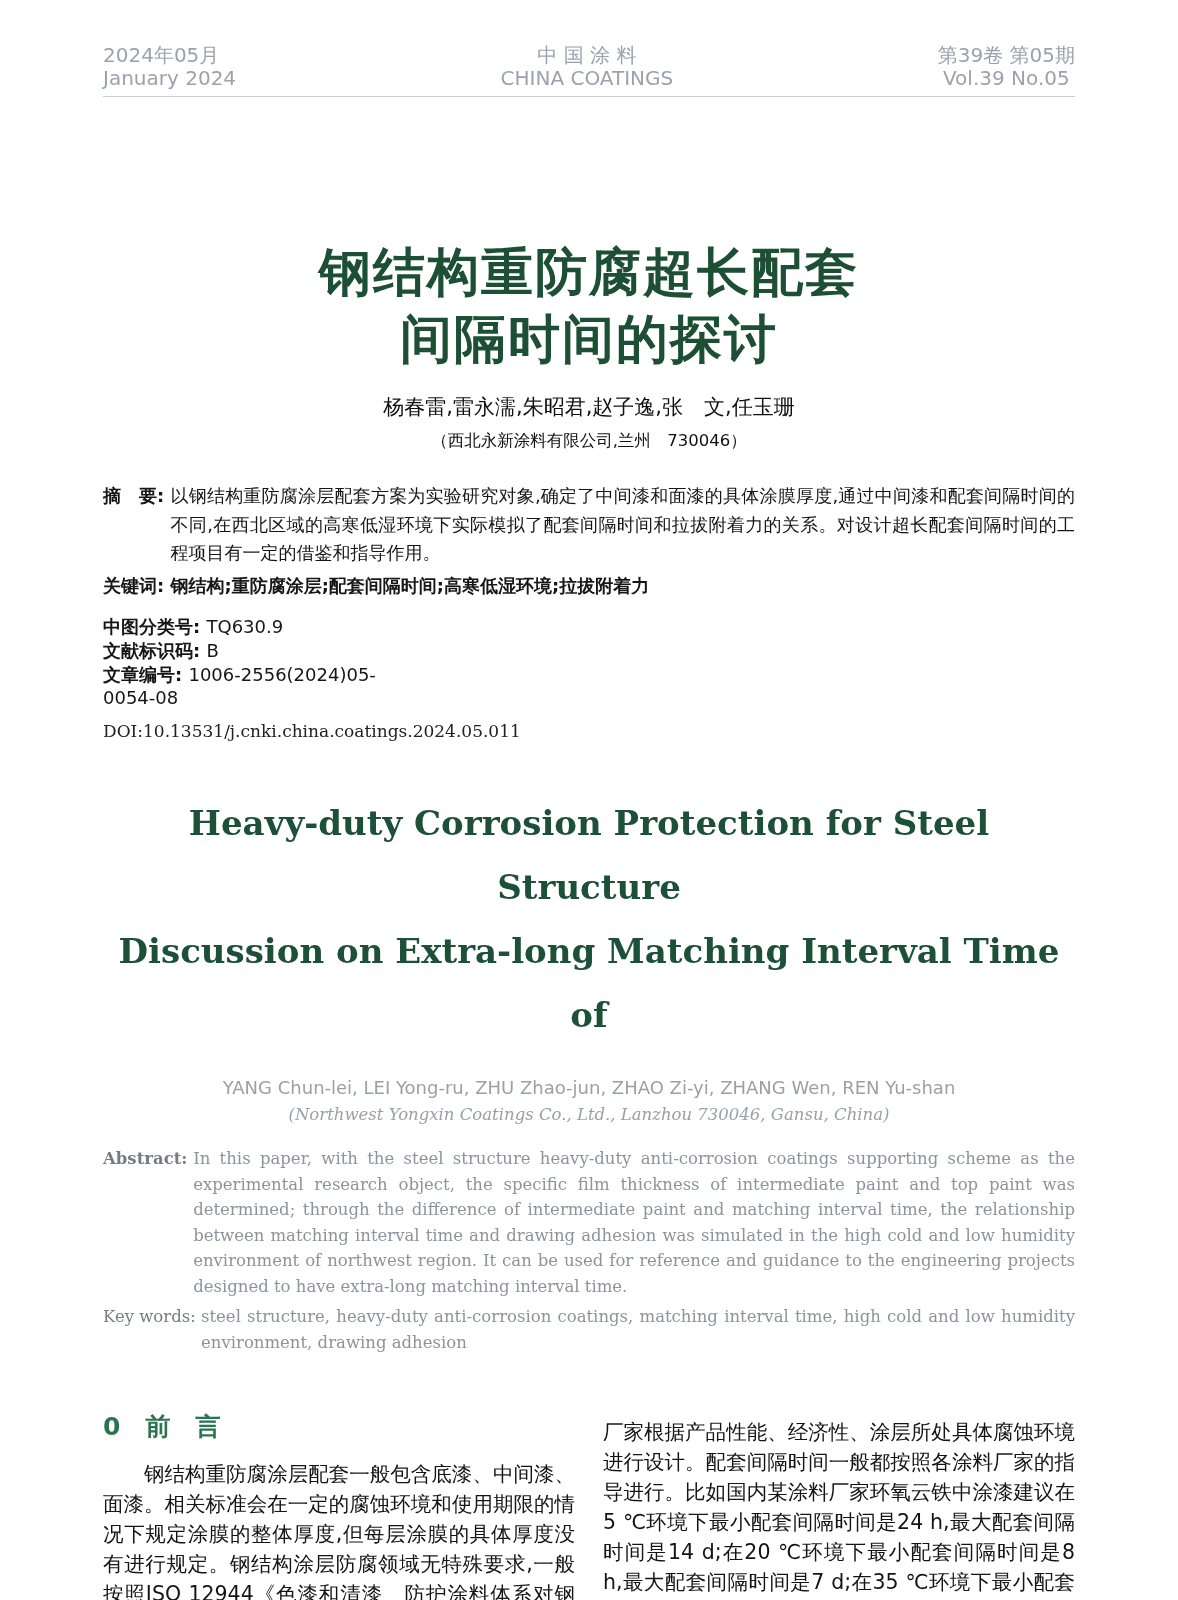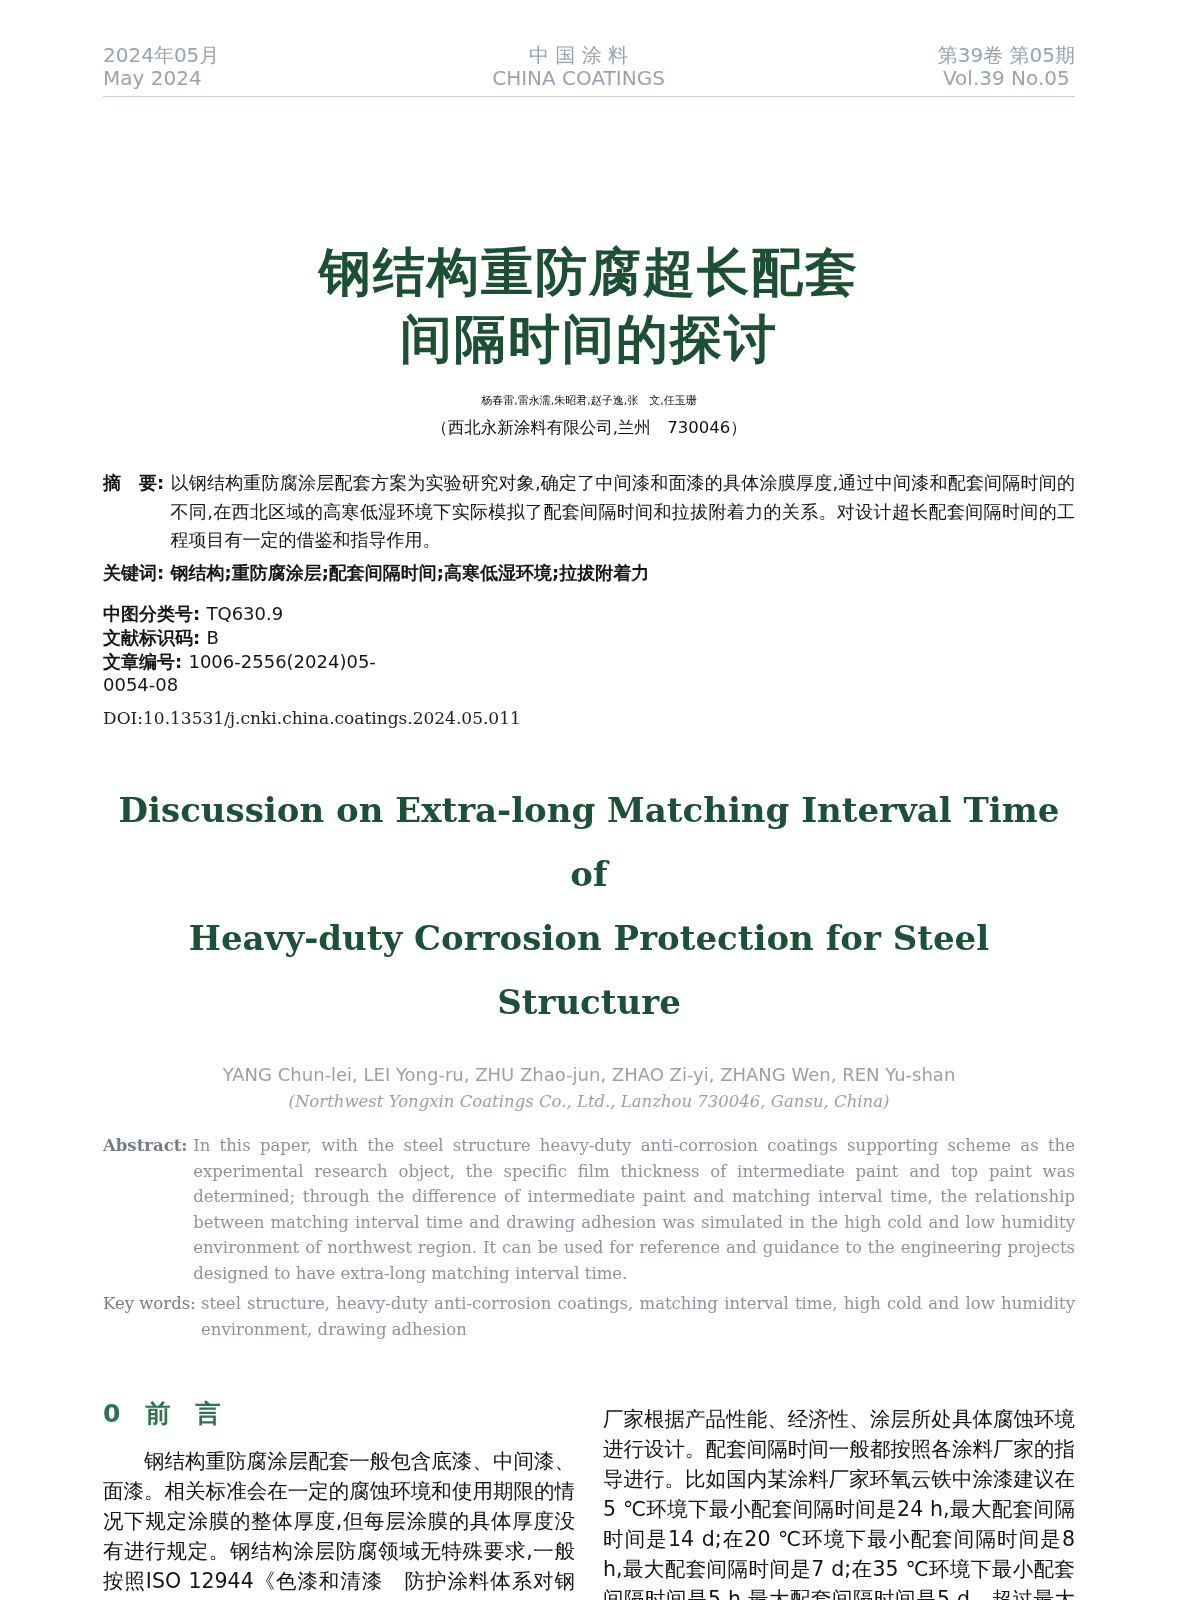--- a/index.html
+++ b/index.html
@@ -30,21 +30,21 @@
   
   .title-cn {
     margin-top:142px;
     text-align:center;
     font-size:52px; font-weight:bold;
     line-height:67px; letter-spacing:2px;
     color:#1c4f33;
   }
   .authors-cn {
     margin-top:20px; text-align:center;
-    font-size:11px; color:#111;
+    font-size:21px; color:#111;
   }
   .affiliation-cn {
     margin-top:9px; text-align:center;
     font-size:16.5px; color:#111;
   }
 
   
   .hang { display:flex; align-items:flex-start; }
   .hang .lbl { flex:0 0 auto; font-weight:bold; white-space:pre; }
   .hang .txt { flex:1 1 auto; text-align:justify; }
@@ -118,21 +118,21 @@
   .colm.right .body-par { margin-top:8px; }
 </style>
 </head>
 <body>
 
 <div class="page">
 
   <div class="journal-head">
     <div class="col left">
       <div>2024年05月</div>
-      <div>May 2024</div>
+      <div>January 2024</div>
     </div>
     <div class="col center">
       <div>中 国 涂 料</div>
       <div>CHINA COATINGS</div>
     </div>
     <div class="col right">
       <div>第39卷 第05期</div>
       <div>Vol.39 No.05</div>
     </div>
   </div>
@@ -163,22 +163,22 @@
       <b>文献标识码: </b><span>B</span>
     </div>
     <div class="seg3">
       <b>文章编号: </b><span>1006-2556(2024)05-0054-08</span>
     </div>
   </div>
 
   <div class="doi-line">DOI:10.13531/j.cnki.china.coatings.2024.05.011</div>
 
   <h2 class="title-en">
+    <div>Heavy-duty Corrosion Protection for Steel Structure</div>
     <div>Discussion on Extra-long Matching Interval Time of</div>
-    <div>Heavy-duty Corrosion Protection for Steel Structure</div>
   </h2>
 
   <div class="authors-en">YANG Chun-lei, LEI Yong-ru, ZHU Zhao-jun, ZHAO Zi-yi, ZHANG Wen, REN Yu-shan</div>
   <div class="affiliation-en">(Northwest Yongxin Coatings Co., Ltd., Lanzhou 730046, Gansu, China)</div>
 
   <div class="abstract-en hang">
     <span class="lbl" style="font-weight:bold">Abstract: </span>
     <div class="txt">In this paper, with the steel structure heavy-duty anti-corrosion coatings supporting scheme as the experimental research object, the specific film thickness of intermediate paint and top paint was determined; through the difference of intermediate paint and matching interval time, the relationship between matching interval time and drawing adhesion was simulated in the high cold and low humidity environment of northwest region. It can be used for reference and guidance to the engineering projects designed to have extra-long matching interval time.</div>
   </div>
 

